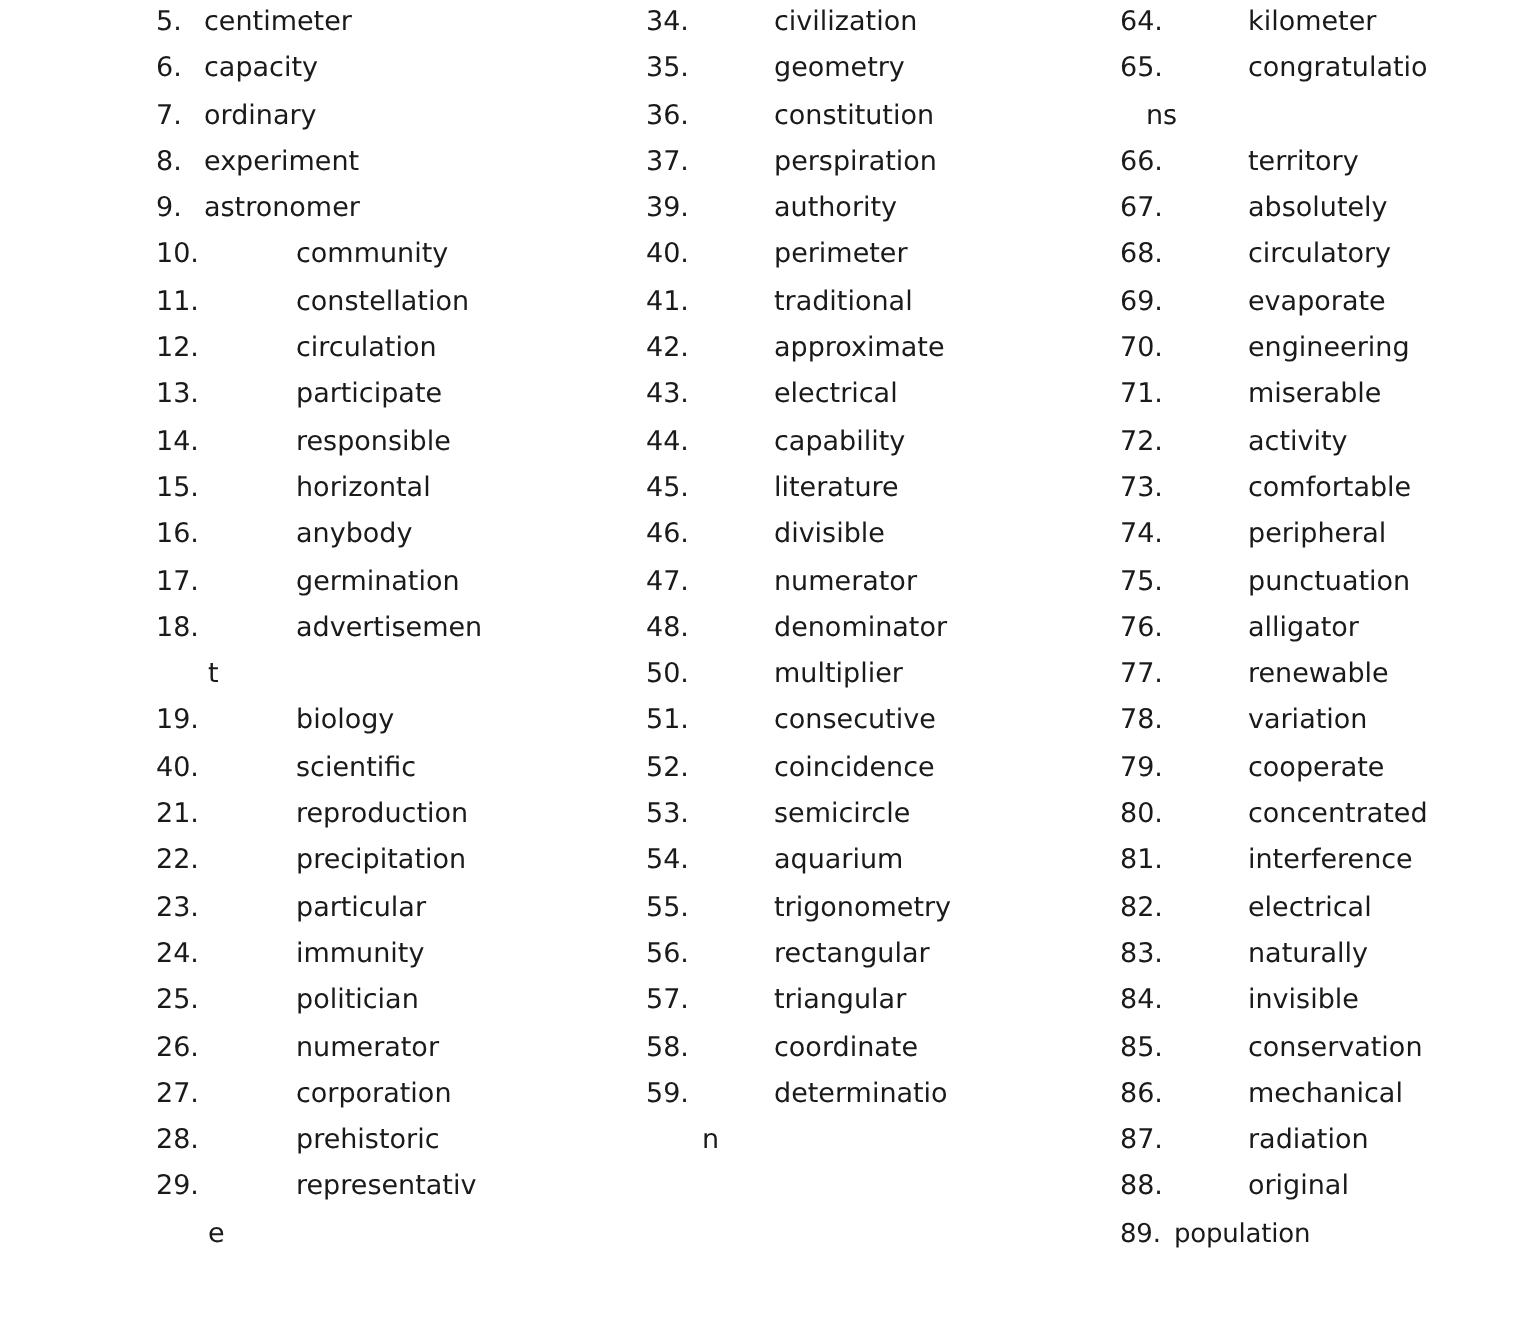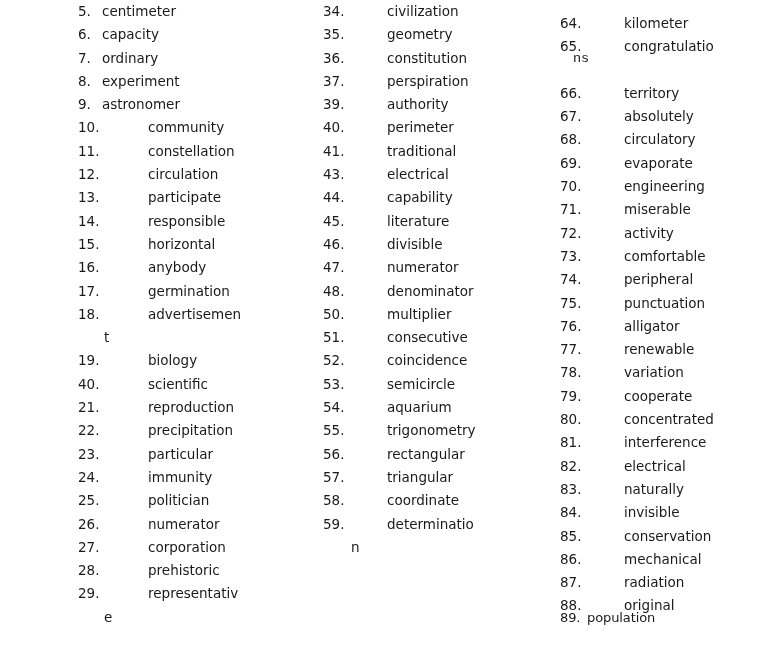--- a/index.html
+++ b/index.html
@@ -41,35 +41,35 @@
   }
   .num {
     display: inline-block;
     text-align: left;
   }
   
   .row.tight .num { width: 24px; }
   
   .row.wide .num  { width: 70px; }
   .col-2 .row.wide .num { width: 64px; }
-  .col-3 .row.wide .num { width: 64px; margin-top: 12px; }
+  .col-3 .row.wide .num { width: 64px; }
 
   
   .row.compact {
     font-size: 13px;
     letter-spacing: -0.1px;
   }
   .row.compact .num { width: 27px; }
 
   
   .row.cont {
     padding-left: 26px;
   }
   .col-2 .row.cont { padding-left: 28px; }
-  .col-3 .row.cont { padding-left: 13px; font-family: Liberation Mono, monospace; }
+  .col-3 .row.cont { padding-left: 13px; }
 
   .word { display: inline-block; }
 
   
   .clipped-top {
     position: absolute;
     top: -17px;
     left: 0;
     right: 0;
     height: 18px;
@@ -113,20 +113,21 @@
       <div class="row cont">e</div>
     </div>
   <div class="col col-2">
       <div class="row wide"><span class="num">34.</span><span class="word">civilization</span></div>
       <div class="row wide"><span class="num">35.</span><span class="word">geometry</span></div>
       <div class="row wide"><span class="num">36.</span><span class="word">constitution</span></div>
       <div class="row wide"><span class="num">37.</span><span class="word">perspiration</span></div>
       <div class="row wide"><span class="num">39.</span><span class="word">authority</span></div>
       <div class="row wide"><span class="num">40.</span><span class="word">perimeter</span></div>
       <div class="row wide"><span class="num">41.</span><span class="word">traditional</span></div>
+      <div class="row wide"><span class="num">42.</span><span class="word">approximate</span></div>
       <div class="row wide"><span class="num">43.</span><span class="word">electrical</span></div>
       <div class="row wide"><span class="num">44.</span><span class="word">capability</span></div>
       <div class="row wide"><span class="num">45.</span><span class="word">literature</span></div>
       <div class="row wide"><span class="num">46.</span><span class="word">divisible</span></div>
       <div class="row wide"><span class="num">47.</span><span class="word">numerator</span></div>
       <div class="row wide"><span class="num">48.</span><span class="word">denominator</span></div>
       <div class="row wide"><span class="num">50.</span><span class="word">multiplier</span></div>
       <div class="row wide"><span class="num">51.</span><span class="word">consecutive</span></div>
       <div class="row wide"><span class="num">52.</span><span class="word">coincidence</span></div>
       <div class="row wide"><span class="num">53.</span><span class="word">semicircle</span></div>

